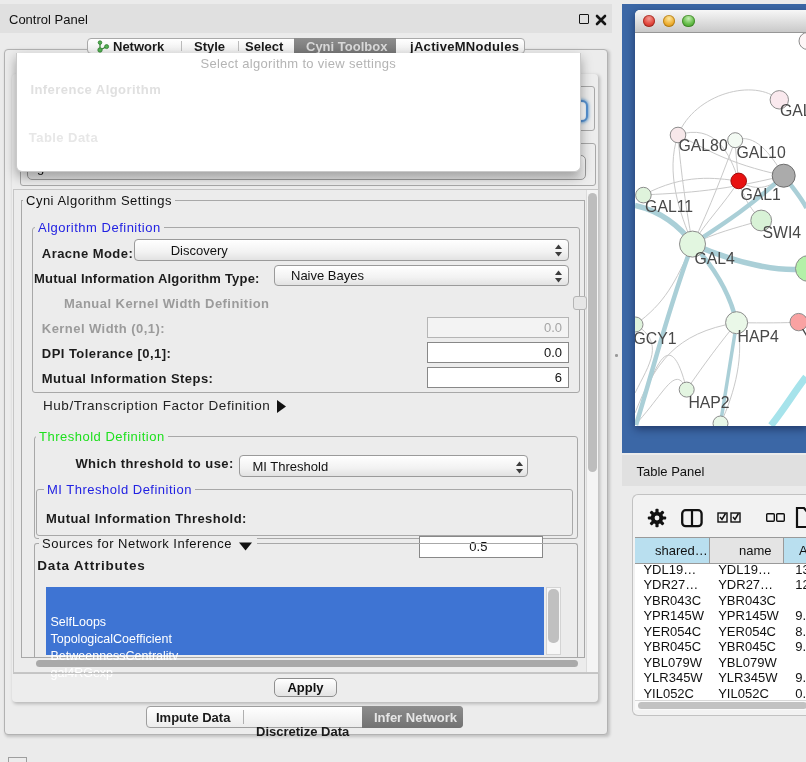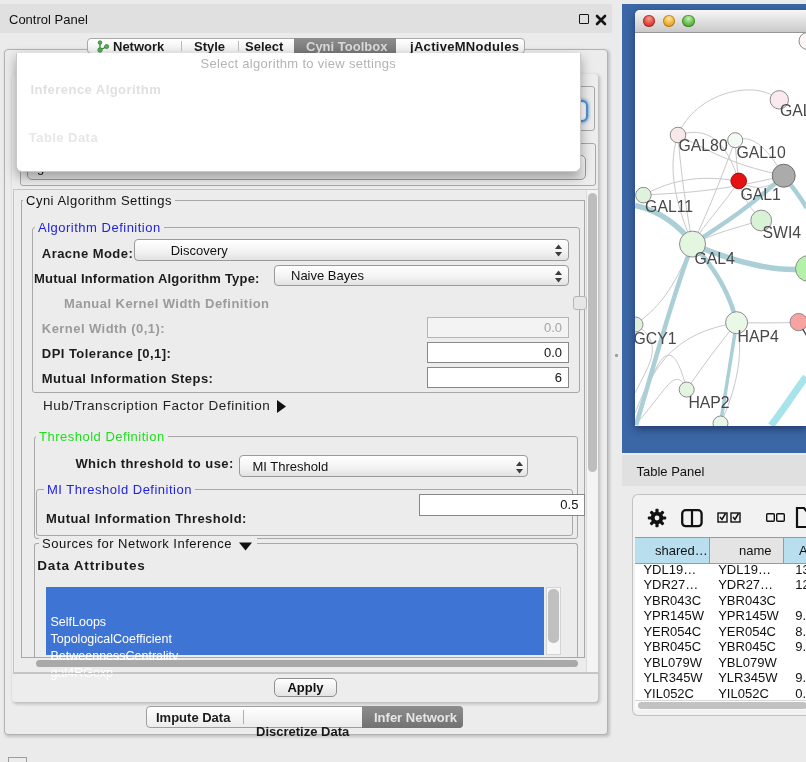--- a/index.html
+++ b/index.html
@@ -106,21 +106,21 @@
   <span style="position:absolute;left:13px;top:3px;">MI Threshold</span>
     <svg style="position:absolute;left:275.5px;top:4.5px" width="9" height="13" viewBox="0 0 9 13">
       <path d="M4.5 0.5 L8 5 L1 5 Z" fill="#3d3d3d"></path>
       <path d="M1 8 L8 8 L4.5 12.5 Z" fill="#3d3d3d"></path>
     </svg>
 </div>
 
 <div class="frame" style="left:36px;top:489px;width:535px;height:44.5px;"></div>
 <div class="ftitle" style="left:44px;top:483px;color:#2222e2;">MI Threshold Definition</div>
 <div class="lbl" style="left:46px;top:510.5px;">Mutual Information Threshold:</div>
-<div class="field" style="left:419.4px;top:494px;width:166px;height:22px;">0.5</div>
+<div class="field" style="left:419.4px;top:536px;width:124px;height:22px;text-align:center;">0.5</div>
 
 <div class="frame" style="left:33.5px;top:542.5px;width:542px;height:114px;border-bottom:none;border-radius:3px 3px 0 0;"></div>
 <div class="ftitle" style="left:39px;top:536.5px;color:#111;">Sources for Network Inference</div>
 <div class="abs" style="left:235px;top:538px;width:22px;height:13px;background:#ececec;"></div>
 <svg class="abs" style="left:239px;top:541.5px;" width="13" height="9" viewBox="0 0 13 9">
     <path d="M0 0.5 L13 0.5 L6.5 8.5 Z" fill="#111"></path>
   </svg>
 <div class="lbl" style="left:37.3px;top:557.5px;font-size:13.5px;letter-spacing:0.8px;">Data Attributes</div>
 
 <div class="abs" style="left:46px;top:587px;width:497.5px;height:68.3px;background:#3e74d3;"></div>

